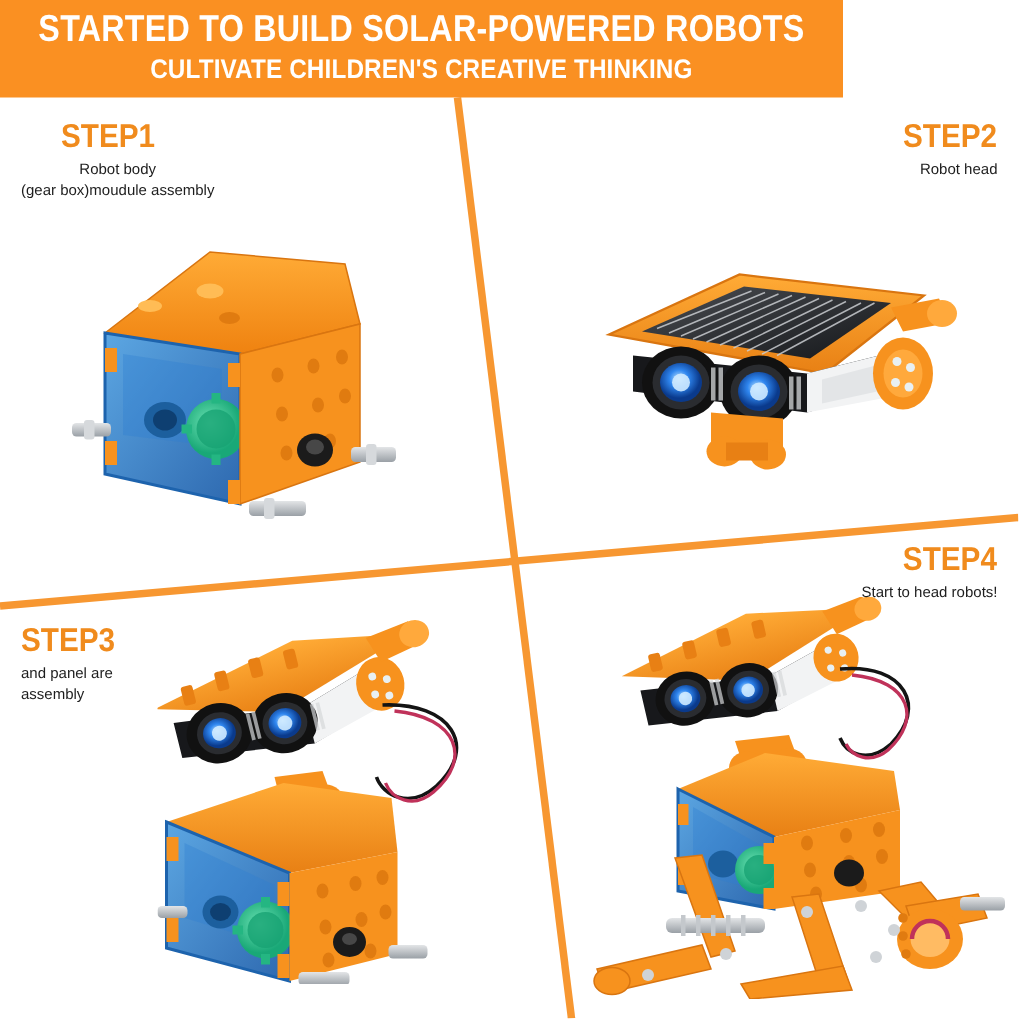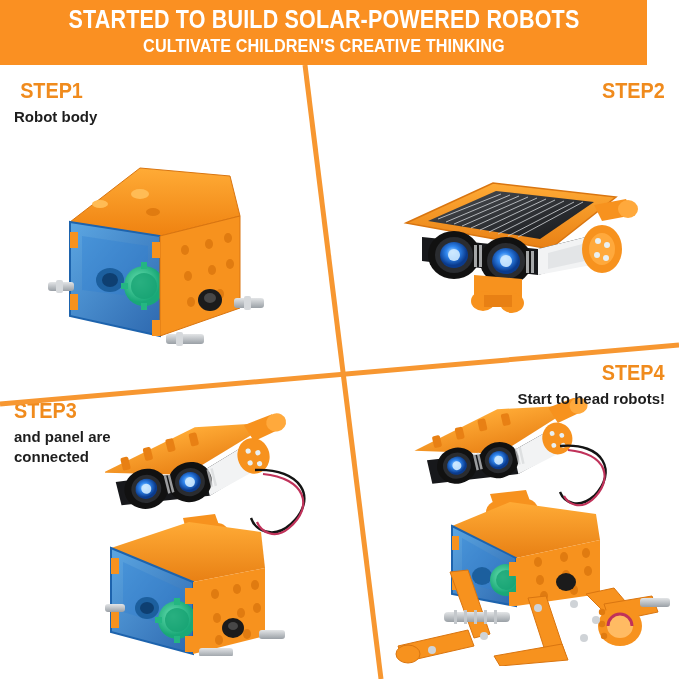--- a/index.html
+++ b/index.html
@@ -6,21 +6,21 @@
   html,body { width:679px; height:679px; }
   body {
     font-family:"Liberation Sans", sans-serif;
     background:#ffffff;
     position:relative;
     overflow:hidden;
   }
 
   
   .header{
-    position:absolute; left:0; top:0; width:647px; height:65px;
+    position:absolute; left:0; top:0; width:562px; height:65px;
     background:#fa9022;
     display:flex; flex-direction:column; align-items:center; justify-content:center;
     color:#ffffff; z-index:6;
   }
   .header .title{
     font-size:25px; font-weight:bold; letter-spacing:.2px;
     transform:scaleX(.86); transform-origin:center;
     line-height:1.0; white-space:nowrap;
   }
   .header .subtitle{
@@ -28,27 +28,27 @@
     transform:scaleX(.9); transform-origin:center;
     line-height:1.25; margin-top:3px; white-space:nowrap;
   }
 
   
   .dividers{ position:absolute; left:0; top:0; width:679px; height:679px; z-index:5; pointer-events:none; }
 
   
   .steplabel{ font-size:22px; font-weight:bold; color:#f08b1d; line-height:1.0;
               transform:scaleX(.9); }
-  .stepdesc{ font-size:15px; color:#1d1d1d; line-height:1.35; font-weight:700; }
+  .stepdesc{ font-size:10px; color:#1d1d1d; line-height:1.35; font-weight:400; }
 
   .q1txt{ position:absolute; left:14px; top:80px; text-align:center; z-index:4; }
   .q1txt .steplabel{ transform-origin:left center; }
   .q2txt{ position:absolute; right:14px; top:80px; text-align:right; z-index:4; }
   .q2txt .steplabel{ transform-origin:right center; }
-  .q3txt{ position:absolute; left:14px; top:400px; text-align:left; z-index:4; }
+  .q3txt{ position:absolute; left:14px; top:416px; text-align:left; z-index:4; }
   .q3txt .steplabel{ transform-origin:left center; }
   .q4txt{ position:absolute; right:14px; top:362px; text-align:right; z-index:4; }
   .q4txt .steplabel{ transform-origin:right center; }
   .steplabel{ margin-bottom:5px; }
 
   
   .photo{ position:absolute; z-index:2; }
   #photo1{ left:48px;  top:158px; width:240px; height:205px; }
   #photo2{ left:388px; top:175px; width:255px; height:145px; }
   #photo3{ left:105px; top:408px; width:230px; height:248px; }
@@ -64,30 +64,32 @@
 </div>
 
 <svg class="dividers" viewBox="0 0 679 679">
   <line x1="305" y1="65" x2="381" y2="679" stroke="#f79731" stroke-width="5"></line>
   <line x1="0" y1="404" x2="679" y2="345" stroke="#f79731" stroke-width="5"></line>
 </svg>
 
 <div class="q1txt">
   <div class="steplabel">STEP1</div>
   <div class="stepdesc">Robot body</div>
+  <div class="stepdesc">(gear box)moudule assembly</div>
 </div>
 
 <div class="q2txt">
   <div class="steplabel">STEP2</div>
+  <div class="stepdesc">Robot head</div>
 </div>
 
 <div class="q3txt">
   <div class="steplabel">STEP3</div>
   <div class="stepdesc">and panel are</div>
-  <div class="stepdesc">connected</div>
+  <div class="stepdesc">assembly</div>
 </div>
 
 <div class="q4txt">
   <div class="steplabel">STEP4</div>
   <div class="stepdesc">Start to head robots!</div>
 </div>
 
 <div class="photo" id="photo1">
 <svg viewBox="0 0 240 205">
   <defs>

